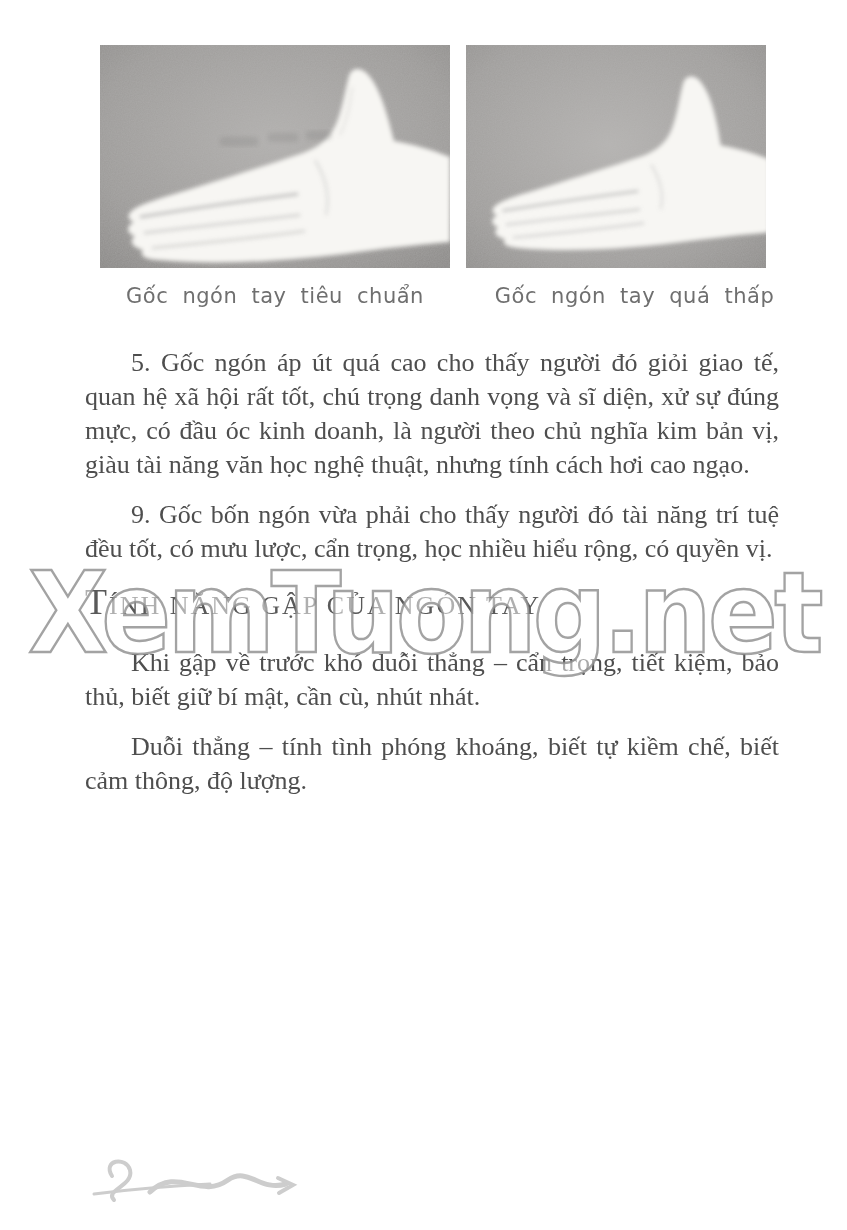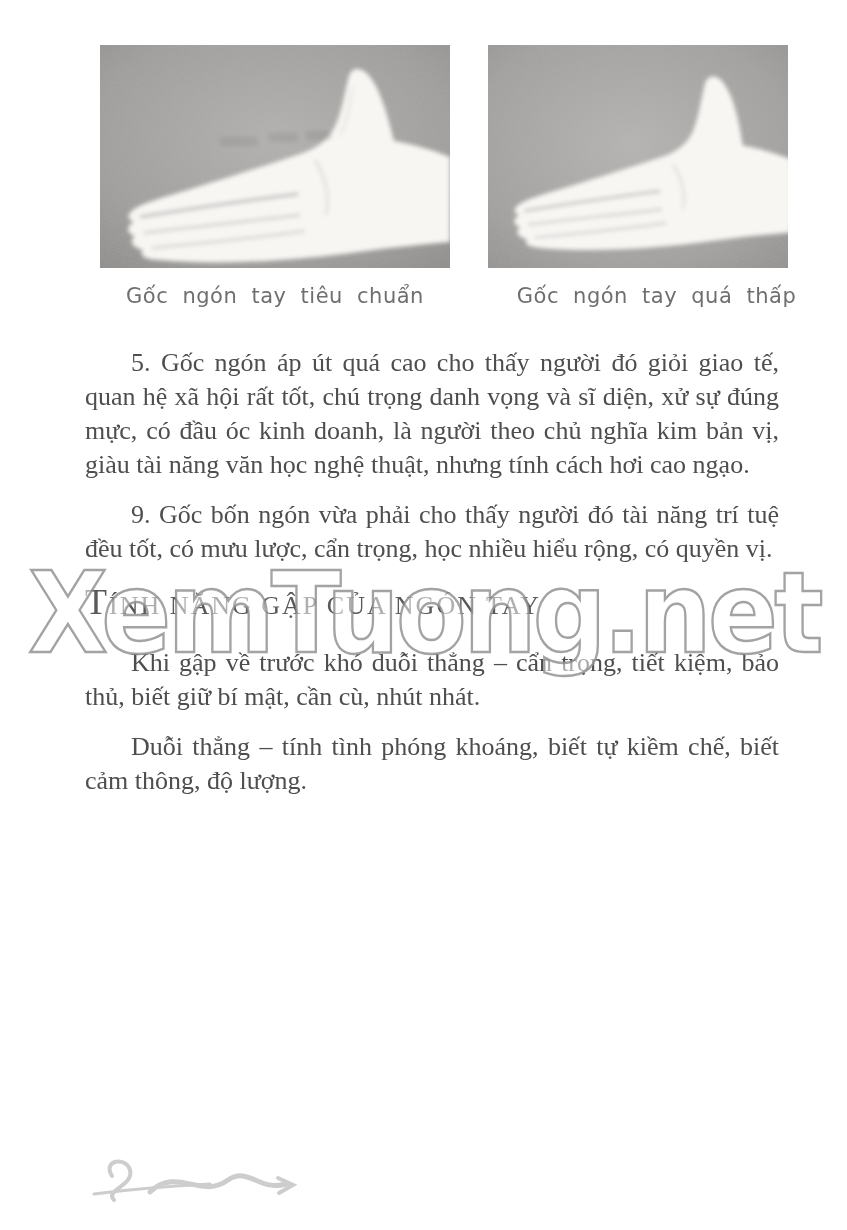--- a/index.html
+++ b/index.html
@@ -8,21 +8,21 @@
     width:847px;height:1230px;
     margin:0 auto;
     background:#ffffff;
     overflow:hidden;
     font-family:"Liberation Serif","DejaVu Serif",serif;
   }
 
   
   .figure{position:absolute;top:45px;margin:0;}
   .figure.left{left:100px;width:350px;}
-  .figure.right{left:488px;width:337px;}
+  .figure.right{left:466px;width:337px;}
   .figure svg{display:block;}
   .figure figcaption{
     margin-top:16px;
     text-align:center;
     font-family:"DejaVu Sans","Liberation Sans",sans-serif;
     font-size:21px;
     color:#6f6f6f;
     word-spacing:7px;
     letter-spacing:.5px;
   }

